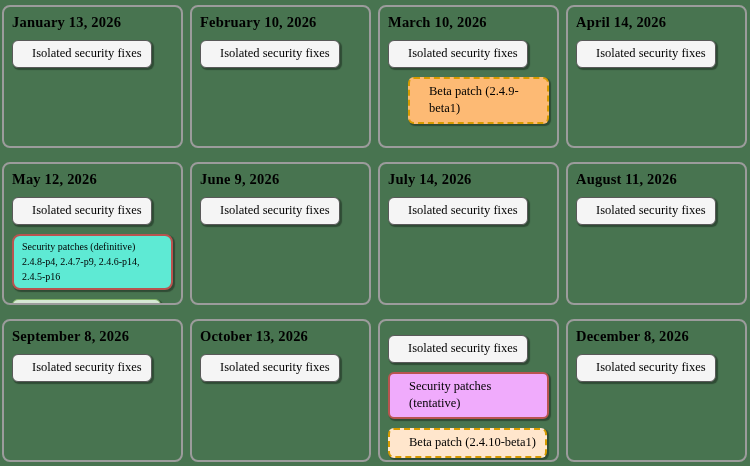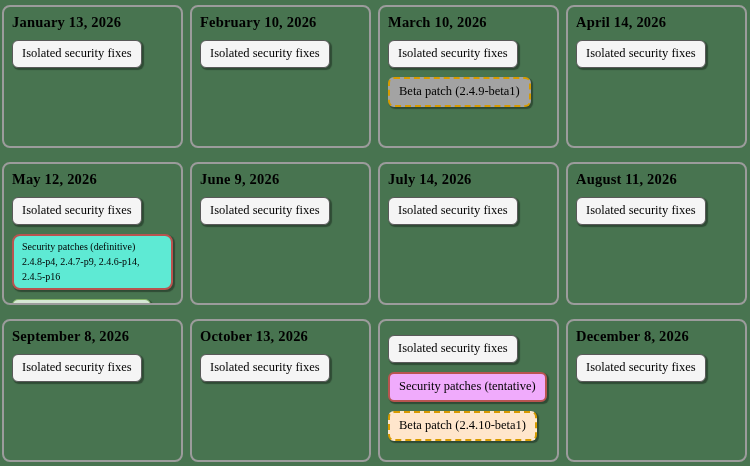--- a/index.html
+++ b/index.html
@@ -29,21 +29,21 @@
     font-size: 14.5px;
     letter-spacing: 0.2px;
     margin: 2px 0 2px 0;
   }
   .event-list { display: block; }
   .badge {
     display: block;
     width: fit-content;
     max-width: 100%;
     margin-top: 9px;
-    padding: 4px 9px 5px 9px;
+    padding: 4px 9px 5px 19px;
     border-radius: 6px;
     font-size: 12.5px;
     line-height: 1.35;
     box-shadow: 1.5px 1.5px 1px rgba(0,0,0,0.35);
     border: 1px solid #595959;
     background: #f5f5f5;
   }
   .badge.two-line {
     font-size: 10px;
     line-height: 1.5;
@@ -70,21 +70,21 @@
           <div>Isolated security fixes</div>
         </div>
       </div>
   </section>
     <section class="month-cell" style="border-color: rgb(156, 156, 156);">
     <h2 class="month-header">March 10, 2026</h2>
     <div class="event-list">
         <div class="badge" style="background: rgb(245, 245, 245); border-color: rgb(89, 89, 89); border-style: solid; border-width: 1px;">
           <div>Isolated security fixes</div>
         </div>
-        <div class="badge" style="background: #a3a3a3; border-color: rgb(215, 155, 0); border-style: dashed; border-width: 2px;">
+        <div class="badge" style="background: #fdba74; border-color: rgb(215, 155, 0); border-style: dashed; border-width: 2px; margin-left: 20px;">
           <div>Beta patch (2.4.9-beta1)</div>
         </div>
       </div>
   </section>
     <section class="month-cell" style="border-color: rgb(156, 156, 156);">
     <h2 class="month-header">April 14, 2026</h2>
     <div class="event-list">
         <div class="badge" style="background: rgb(245, 245, 245); border-color: rgb(89, 89, 89); border-style: solid; border-width: 1px;">
           <div>Isolated security fixes</div>
         </div>

